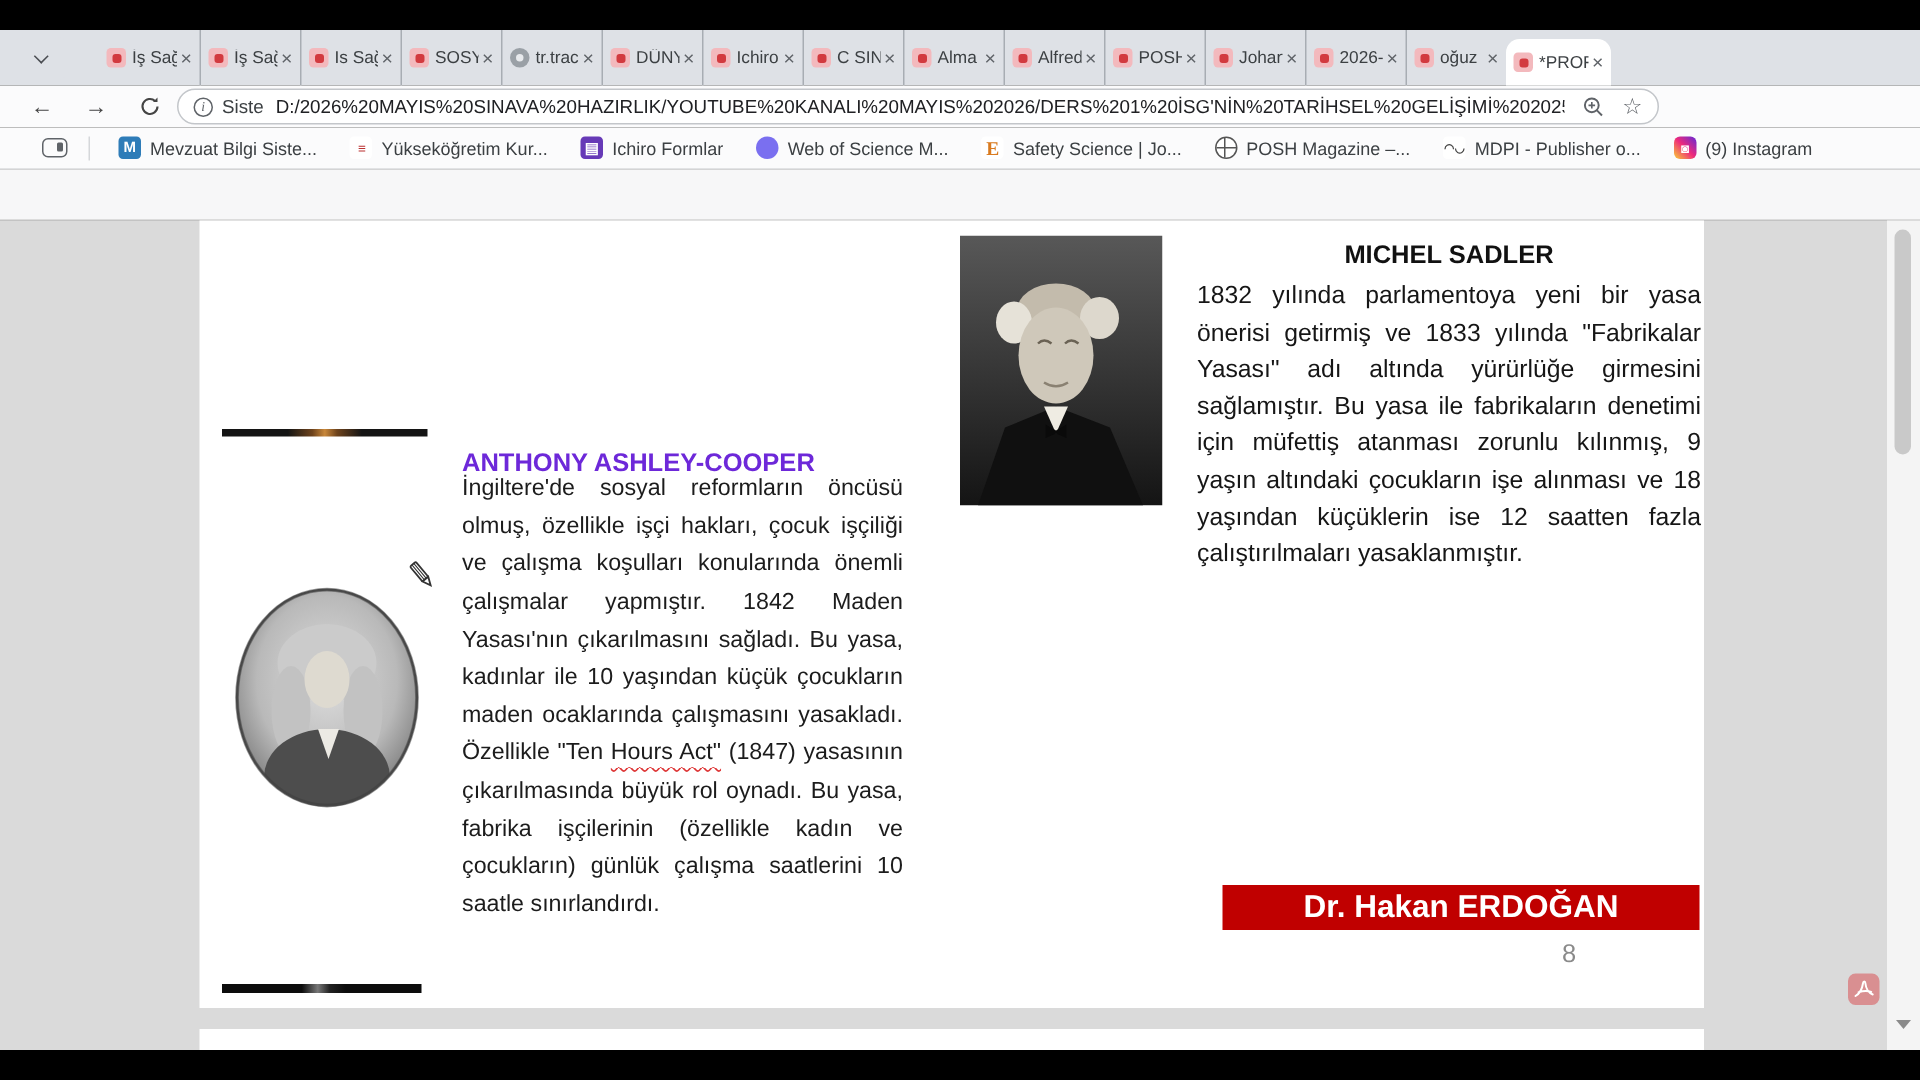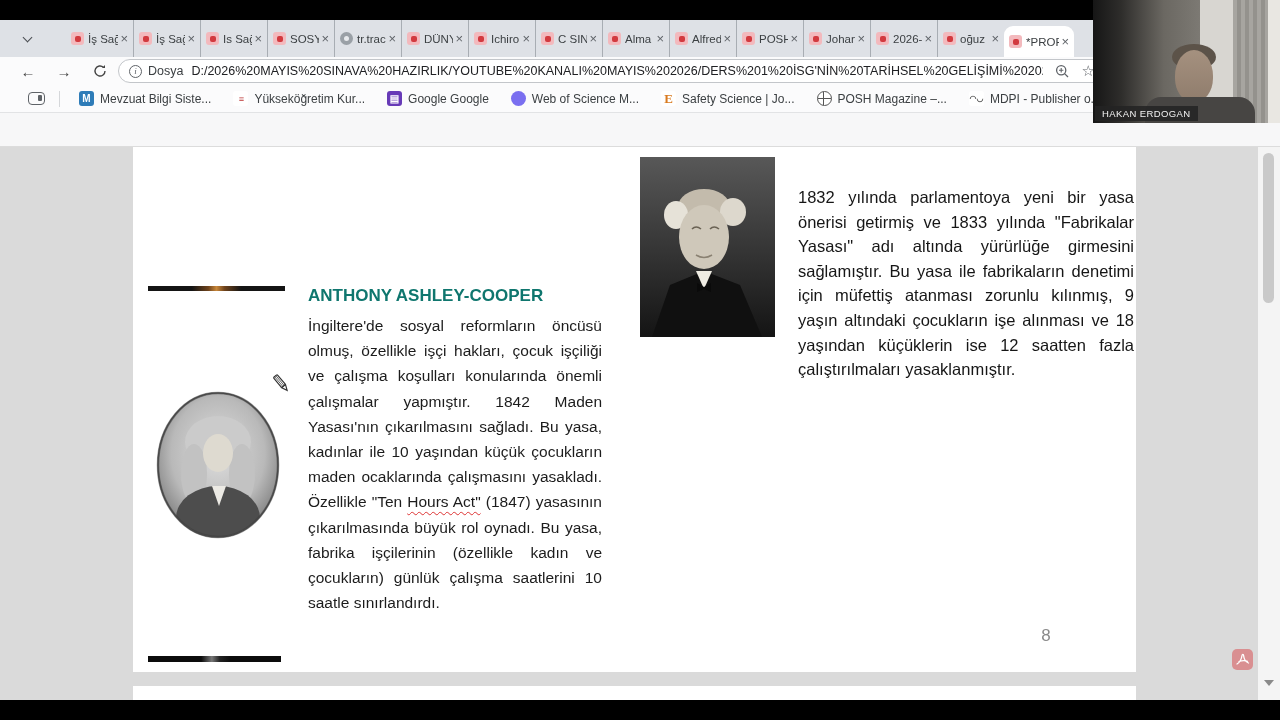--- a/index.html
+++ b/index.html
@@ -94,21 +94,21 @@
   .scrollarrow { position:absolute; left:6px; bottom:14px; width:0; height:0;
     border-left:5px solid transparent; border-right:5px solid transparent; border-top:6px solid #8a8a8a; }
   .acrobat-fab { position:absolute; left:1232px; top:502px; width:21px; height:21px; border-radius:5px;
     background:#d98f91; display:flex; align-items:center; justify-content:center; }
 
   
   .deco-top { position:absolute; left:15px; top:139px; width:137px; height:5px;
     background:linear-gradient(90deg,#141414 0%,#141414 32%,#6e431c 44%,#c8873a 50%,#6e431c 56%,#141414 68%,#141414 100%); }
   .deco-bottom { position:absolute; left:15px; top:509px; width:133px; height:6px;
     background:linear-gradient(90deg,#0c0c0c 0%,#0c0c0c 40%,#777 48%,#222 54%,#0c0c0c 62%,#0c0c0c 100%); }
-  .h-left { position:absolute; left:175px; top:139px; width:300px; font-size:17px; font-weight:bold; color:#0f766e; }
+  .h-left { position:absolute; left:175px; top:152px; width:300px; font-size:17px; font-weight:bold; color:#6d28d9; }
   .para-left { position:absolute; left:175px; top:166px; width:294px; font-size:15.5px;
     line-height:25.2px; color:#1c1c1c; text-align:justify; }
   .sq { text-decoration:underline; text-decoration-style:wavy; text-decoration-color:#d33;
     text-decoration-thickness:1px; text-underline-offset:3.5px; }
   .portrait1 { position:absolute; left:17px; top:243px; width:136px; height:150px; }
   .portrait2 { position:absolute; left:507px; top:10px; width:135px; height:180px; }
   .h-right { position:absolute; left:665px; top:13px; width:336px; text-align:center;
     font-size:17px; font-weight:bold; color:#111; }
   .para-right { position:absolute; left:665px; top:38px; width:336px; font-size:16.5px;
     line-height:24.6px; color:#161616; text-align:justify; }
@@ -233,21 +233,21 @@
         <span>→</span>
       </div>
     <div class="navbtn" style="left:88px">
       <svg width="14" height="14" viewBox="0 0 14 14">
           <path d="M12 7a5 5 0 1 1-1.6-3.7" fill="none" stroke="#444" stroke-width="1.4"></path>
           <path d="M12 1v3h-3z" fill="#444"></path>
         </svg>
     </div>
     <div class="urlpill">
       <span class="info-ico">i</span>
-      <span class="scheme">Dosya</span>
+      <span class="scheme">Siste</span>
       <span class="urltext">D:/2026%20MAYIS%20SINAVA%20HAZIRLIK/YOUTUBE%20KANALI%20MAYIS%202026/DERS%201%20İSG'NİN%20TARİHSEL%20GELİŞİMİ%202025%20.pdf</span>
       <span class="pill-ico">
         <svg width="15" height="15" viewBox="0 0 15 15">
             <circle cx="6.2" cy="6.2" r="4.6" fill="none" stroke="#5f6368" stroke-width="1.3"></circle>
             <path d="M9.6 9.6 L13 13" stroke="#5f6368" stroke-width="1.3"></path>
             <path d="M4 6.2h4.4M6.2 4v4.4" stroke="#5f6368" stroke-width="1.1"></path>
           </svg>
       </span>
       <span class="pill-ico" style="font-size:15px">☆</span>
     </div>
@@ -260,21 +260,21 @@
         <div class="bm">
           <span class="bmi mevzuat">M</span>
           <span>Mevzuat Bilgi Siste...</span>
         </div>
         <div class="bm">
           <span class="bmi yok">≡</span>
           <span>Yükseköğretim Kur...</span>
         </div>
         <div class="bm">
           <span class="bmi forms">▤</span>
-          <span>Google Google</span>
+          <span>Ichiro Formlar</span>
         </div>
         <div class="bm">
           <span class="bmi wos"></span>
           <span>Web of Science M...</span>
         </div>
         <div class="bm">
           <span class="bmi safety">E</span>
           <span>Safety Science | Jo...</span>
         </div>
         <div class="bm">
@@ -488,43 +488,36 @@
         <ellipse cx="36" cy="58" rx="12" ry="14" fill="#e6e2d8"></ellipse>
         <ellipse cx="93" cy="55" rx="13" ry="14" fill="#ddd8cd"></ellipse>
         <ellipse cx="64" cy="80" rx="25" ry="32" fill="#cfc8ba"></ellipse>
         <path d="M52 72 q4 -4 9 0 M70 72 q4 -4 9 0" stroke="#6a6254" stroke-width="1.6" fill="none"></path>
         <path d="M56 98 q8 5 16 0" stroke="#8a8172" stroke-width="1.6" fill="none"></path>
         <polygon points="12,180 30,128 64,114 100,128 122,180" fill="#101010"></polygon>
         <polygon points="56,114 72,114 64,132" fill="#efece3"></polygon>
         <path d="M57 126 l7 4 l7 -4 l0 9 l-7 -3 l-7 3 z" fill="#0a0a0a"></path>
       </svg>
 
+      <div class="h-right">MICHEL SADLER</div>
       <div class="para-right">1832 yılında parlamentoya yeni bir yasa önerisi getirmiş ve 1833 yılında "Fabrikalar Yasası" adı altında yürürlüğe girmesini sağlamıştır. Bu yasa ile fabrikaların denetimi için müfettiş atanması zorunlu kılınmış, 9 yaşın altındaki çocukların işe alınması ve 18 yaşından küçüklerin ise 12 saatten fazla çalıştırılmaları yasaklanmıştır.</div>
 
+      <div class="banner">Dr. Hakan ERDOĞAN</div>
       <div class="slide-pagenum">8</div>
     </div>
 
     <div class="page2"></div>
 
     <div class="scrollbar">
       <div class="scrollthumb"></div>
       <div class="scrollarrow"></div>
     </div>
 
     <div class="acrobat-fab">
       <svg width="15" height="15" viewBox="0 0 15 15">
         <path d="M2 12 C4.5 10.5 6.5 7 7 3.5 C7.2 2 8.5 2 8.6 3.5 C9 7.5 11 10 13.5 11 M4 9.5 C7 8.5 10.5 8.5 12.5 9.3" fill="none" stroke="#fff" stroke-width="1.3" stroke-linecap="round"></path>
       </svg>
     </div>
   </div>
 
-  <div class="webcam">
-    <div class="cam-door"></div>
-    <div class="cam-curtain"></div>
-    <div class="cam-right"></div>
-    <div class="cam-hair"></div>
-    <div class="cam-face"></div>
-    <div class="cam-body"></div>
-    <div class="cam-label">HAKAN ERDOGAN</div>
-  </div>
 
   <div class="bar-bottom"></div>
 </div>
 
 </body></html>

